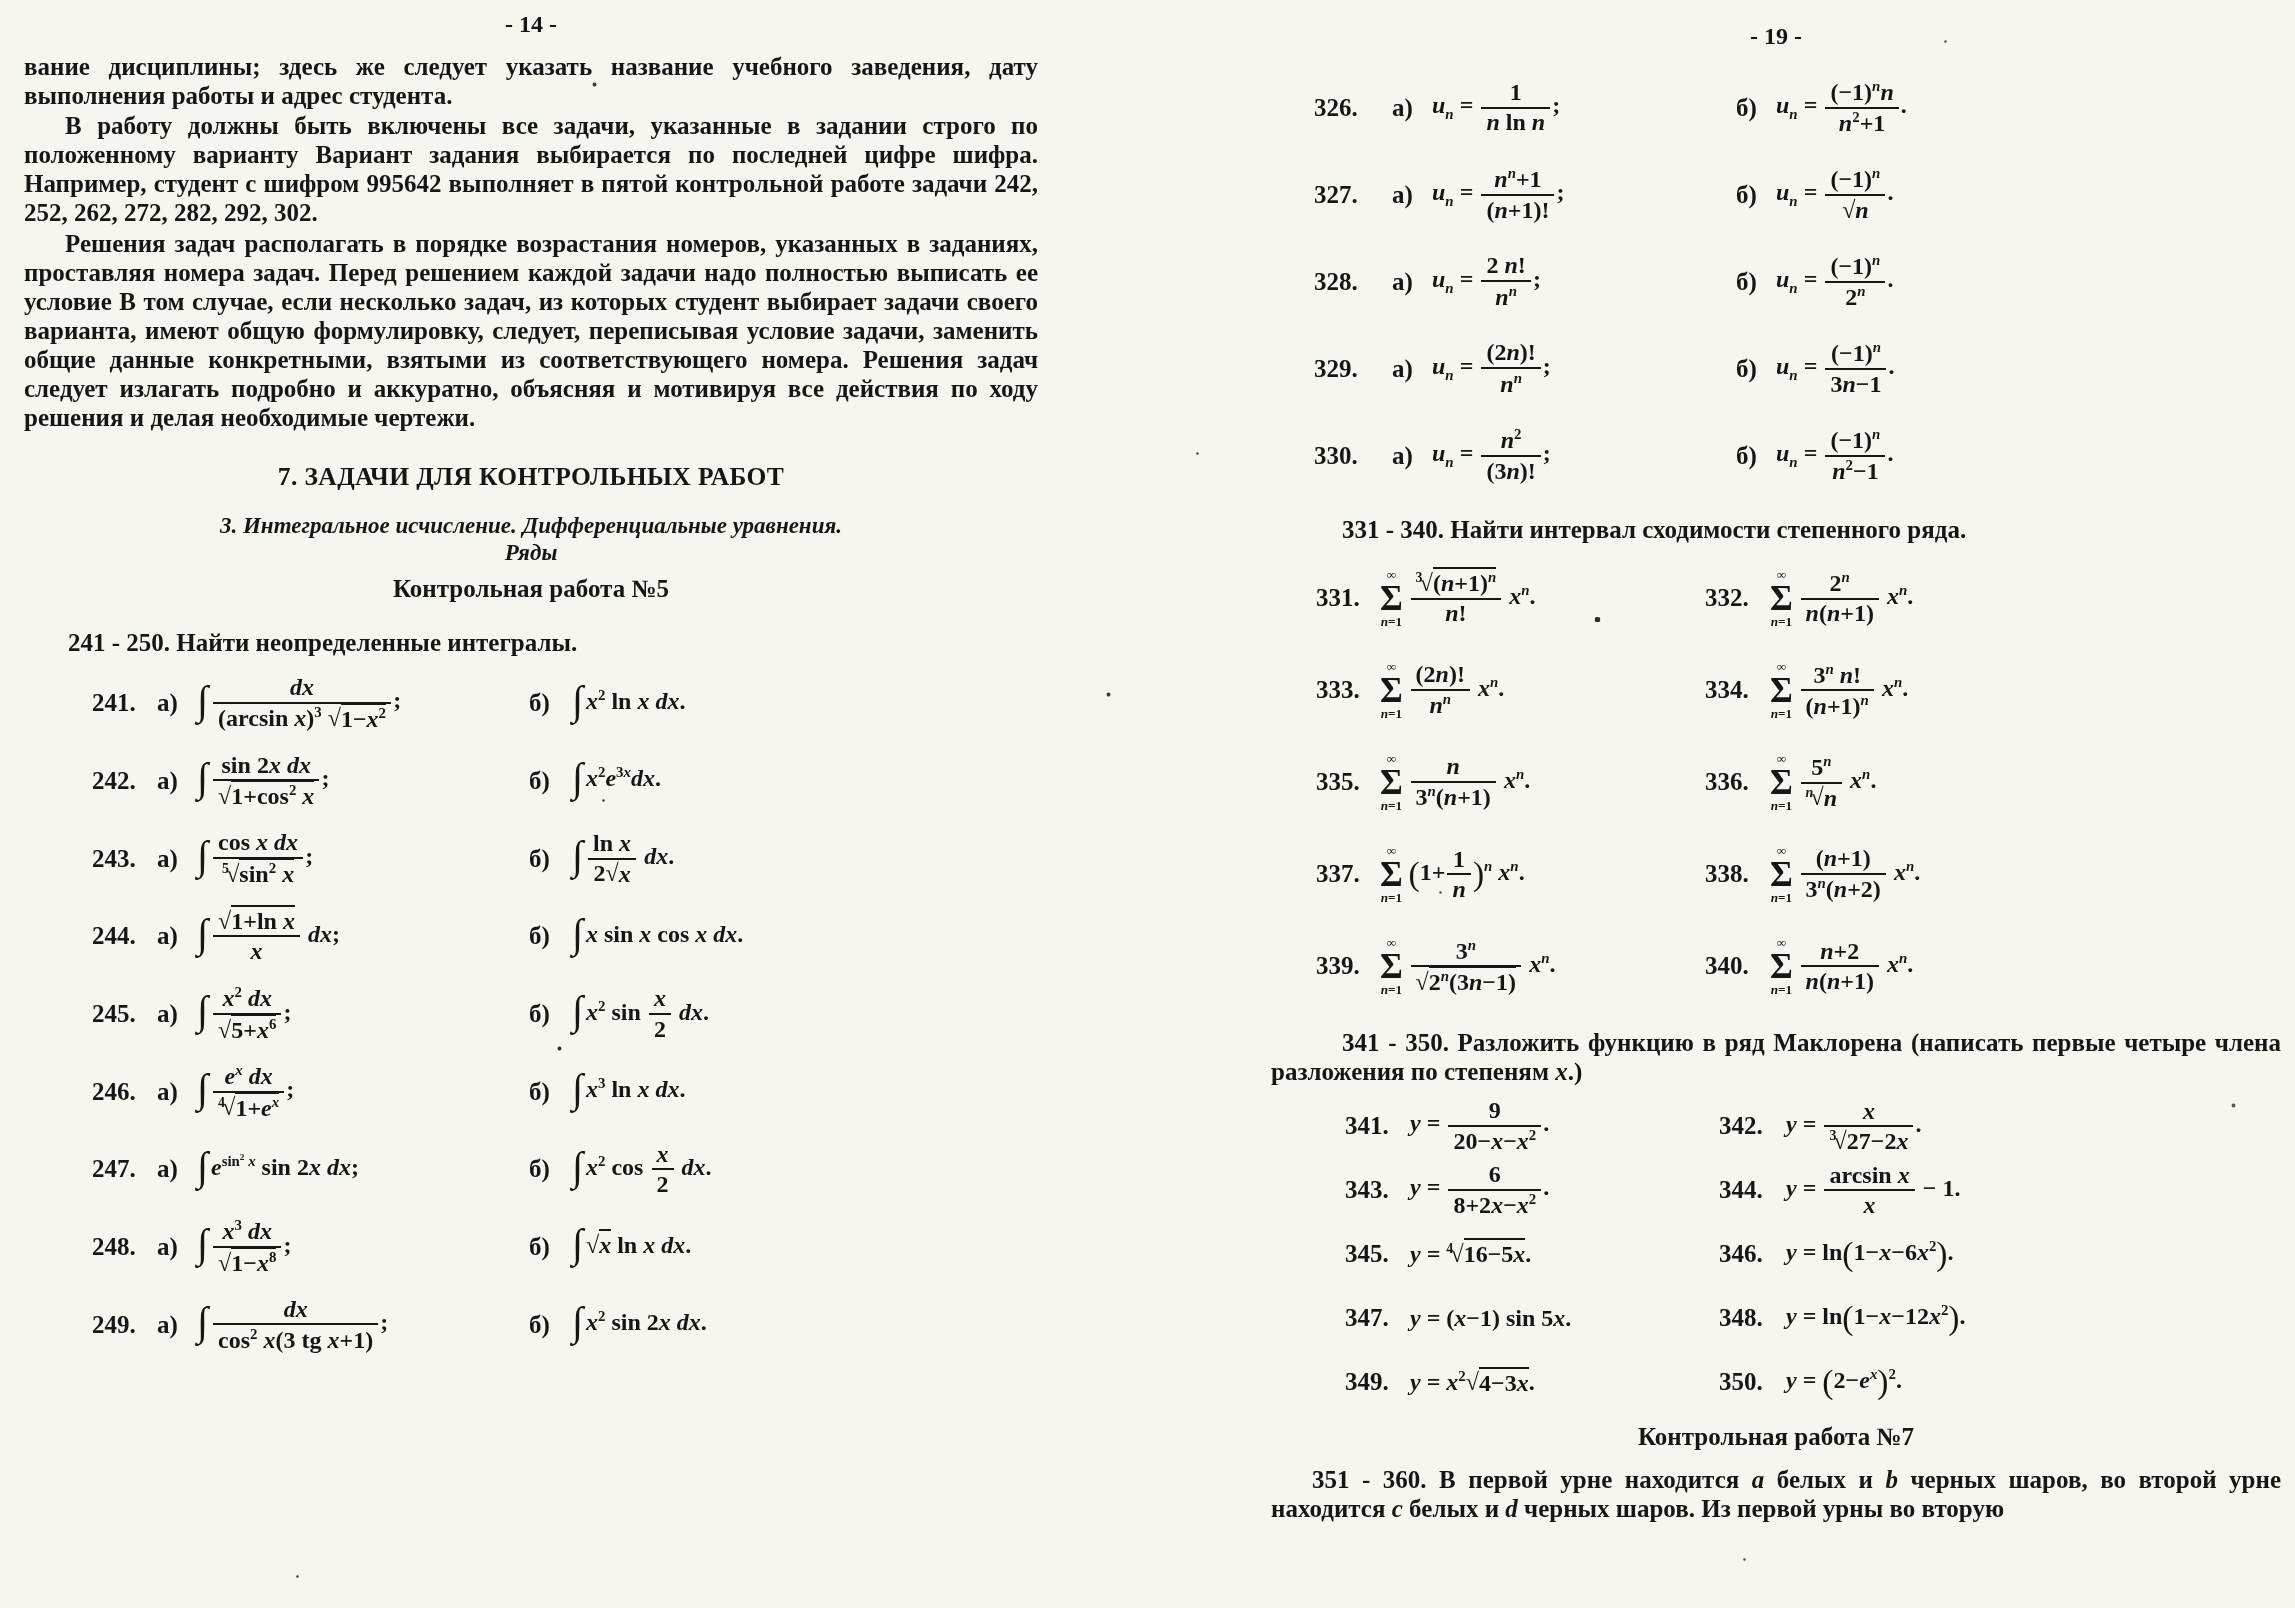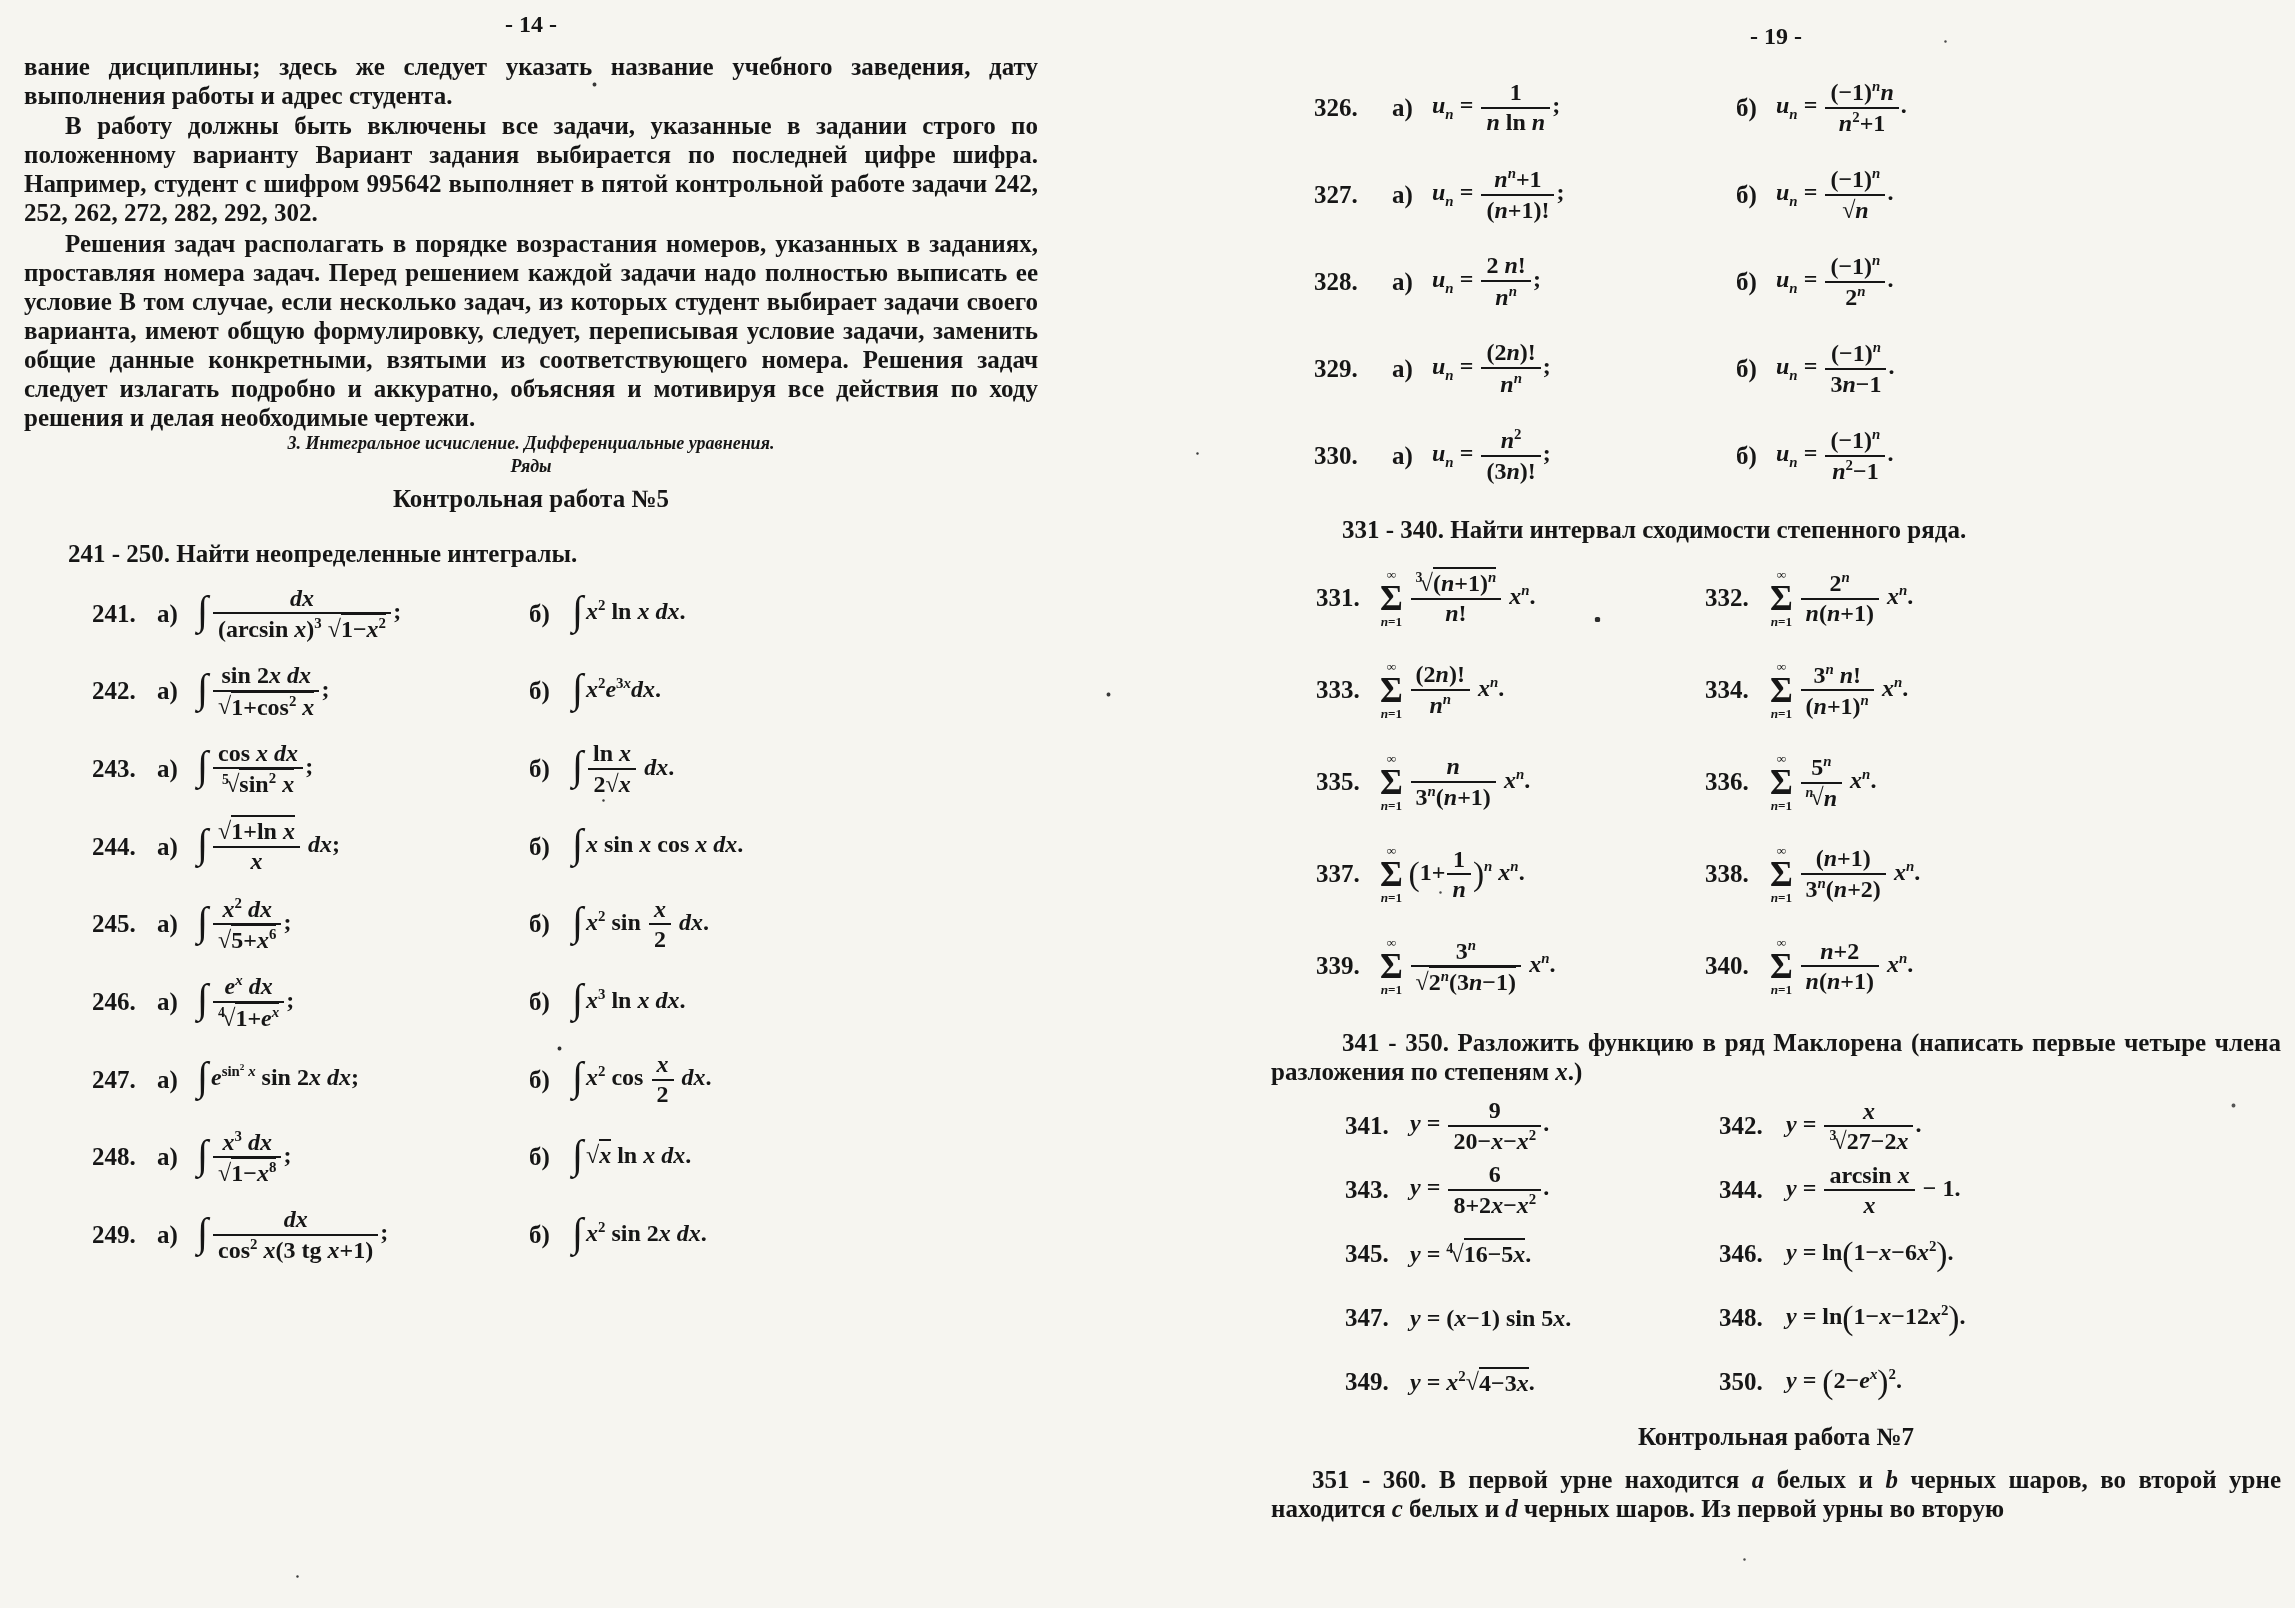--- a/index.html
+++ b/index.html
@@ -17,21 +17,21 @@
 
   .pagenum { text-align: center; font-size: 24px; margin-bottom: 14px; }
 
   .para {
     font-size: 25px; line-height: 29px; text-align: justify;
     margin: 0 0 1.4px 0; text-indent: 41px;
   }
   .noindent { text-indent: 0; }
 
   .h-main { text-align: center; font-size: 25.5px; margin: 30px 0 21px; letter-spacing: 0.4px; }
-  .h-sub  { text-align: center; font-size: 18px; font-style: italic; margin: 1.4px 0; }
+  .h-sub  { text-align: center; font-size: 23px; font-style: italic; margin: 1.4px 0; }
   .h-work { text-align: center; font-size: 25px; margin: 8.5px 0 0; }
   .intro  { margin: 25.5px 0 10px; text-indent: 44px; }
   .rintro { margin: 15.6px 0 8.5px; text-indent: 71px; }
 
   
   .plist { padding-left: 68px; margin-top: 5.7px; }
   .prow  { display: grid; grid-template-columns: 65px 40px 332px 43px 1fr;
            align-items: center; min-height: 72px; margin-bottom: 5.7px; }
 
   .unlist { padding-left: 43px; margin-top: 4.3px; }
@@ -78,20 +78,21 @@
 
 <div class="specks"></div>
 
 <div class="page page-left">
   <div class="pagenum">- 14 -</div>
 
   <p class="para noindent">вание дисциплины; здесь же следует указать название учебного заведения, дату выполнения работы и адрес студента.</p>
   <p class="para">В работу должны быть включены все задачи, указанные в задании строго по положенному варианту  Вариант задания выбирается по последней цифре шифра. Например, студент с шифром 995642 выполняет в пятой контрольной работе задачи 242, 252, 262, 272, 282, 292, 302.</p>
   <p class="para">Решения задач располагать в порядке возрастания номеров, указанных в заданиях, проставляя номера задач. Перед решением каждой задачи надо полностью выписать ее условие  В том случае, если несколько задач, из которых студент выбирает задачи своего варианта, имеют общую формулировку, следует, переписывая условие задачи, заменить общие данные конкретными, взятыми из соответствующего номера. Решения задач следует излагать подробно и аккуратно, объясняя и мотивируя все действия по ходу решения и делая необходимые чертежи.</p>
 
+  <div class="h-main">7. ЗАДАЧИ ДЛЯ КОНТРОЛЬНЫХ РАБОТ</div>
   <div class="h-sub">3. Интегральное исчисление. Дифференциальные уравнения.</div>
   <div class="h-sub">Ряды</div>
   <div class="h-work">Контрольная работа  №5</div>
 
   <p class="para intro">241 - 250. Найти неопределенные интегралы.</p>
 
   <div class="plist">
     <div class="prow">
       <span class="pnum">241.</span>
       <span class="plab">а)</span>

